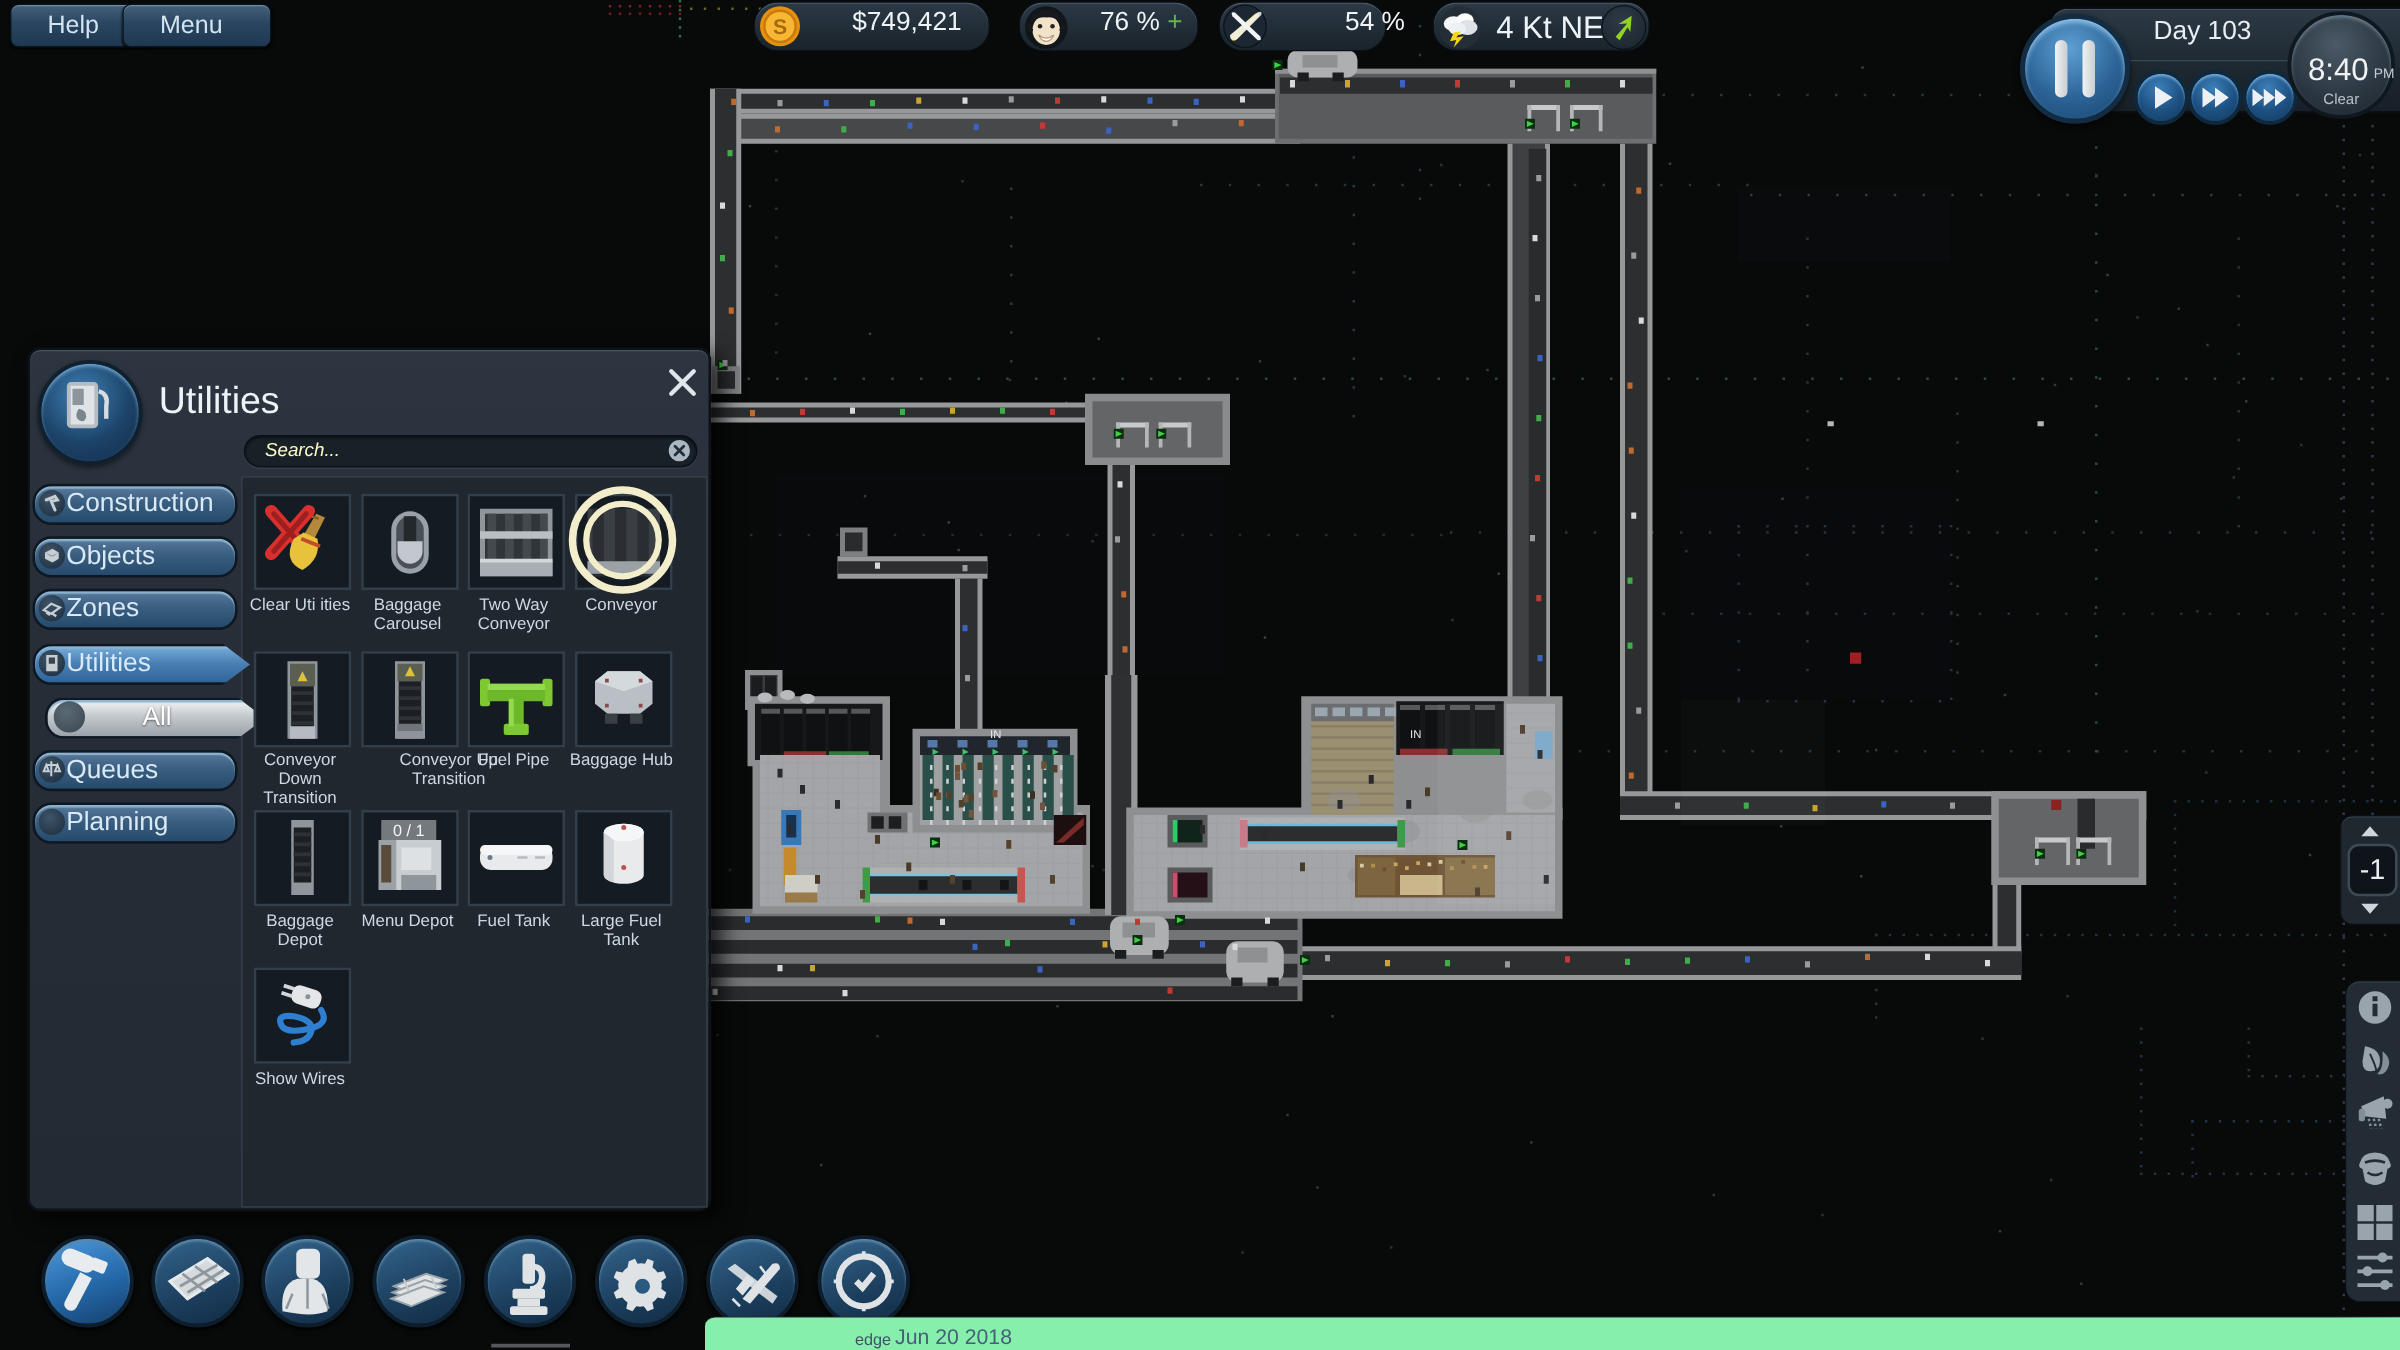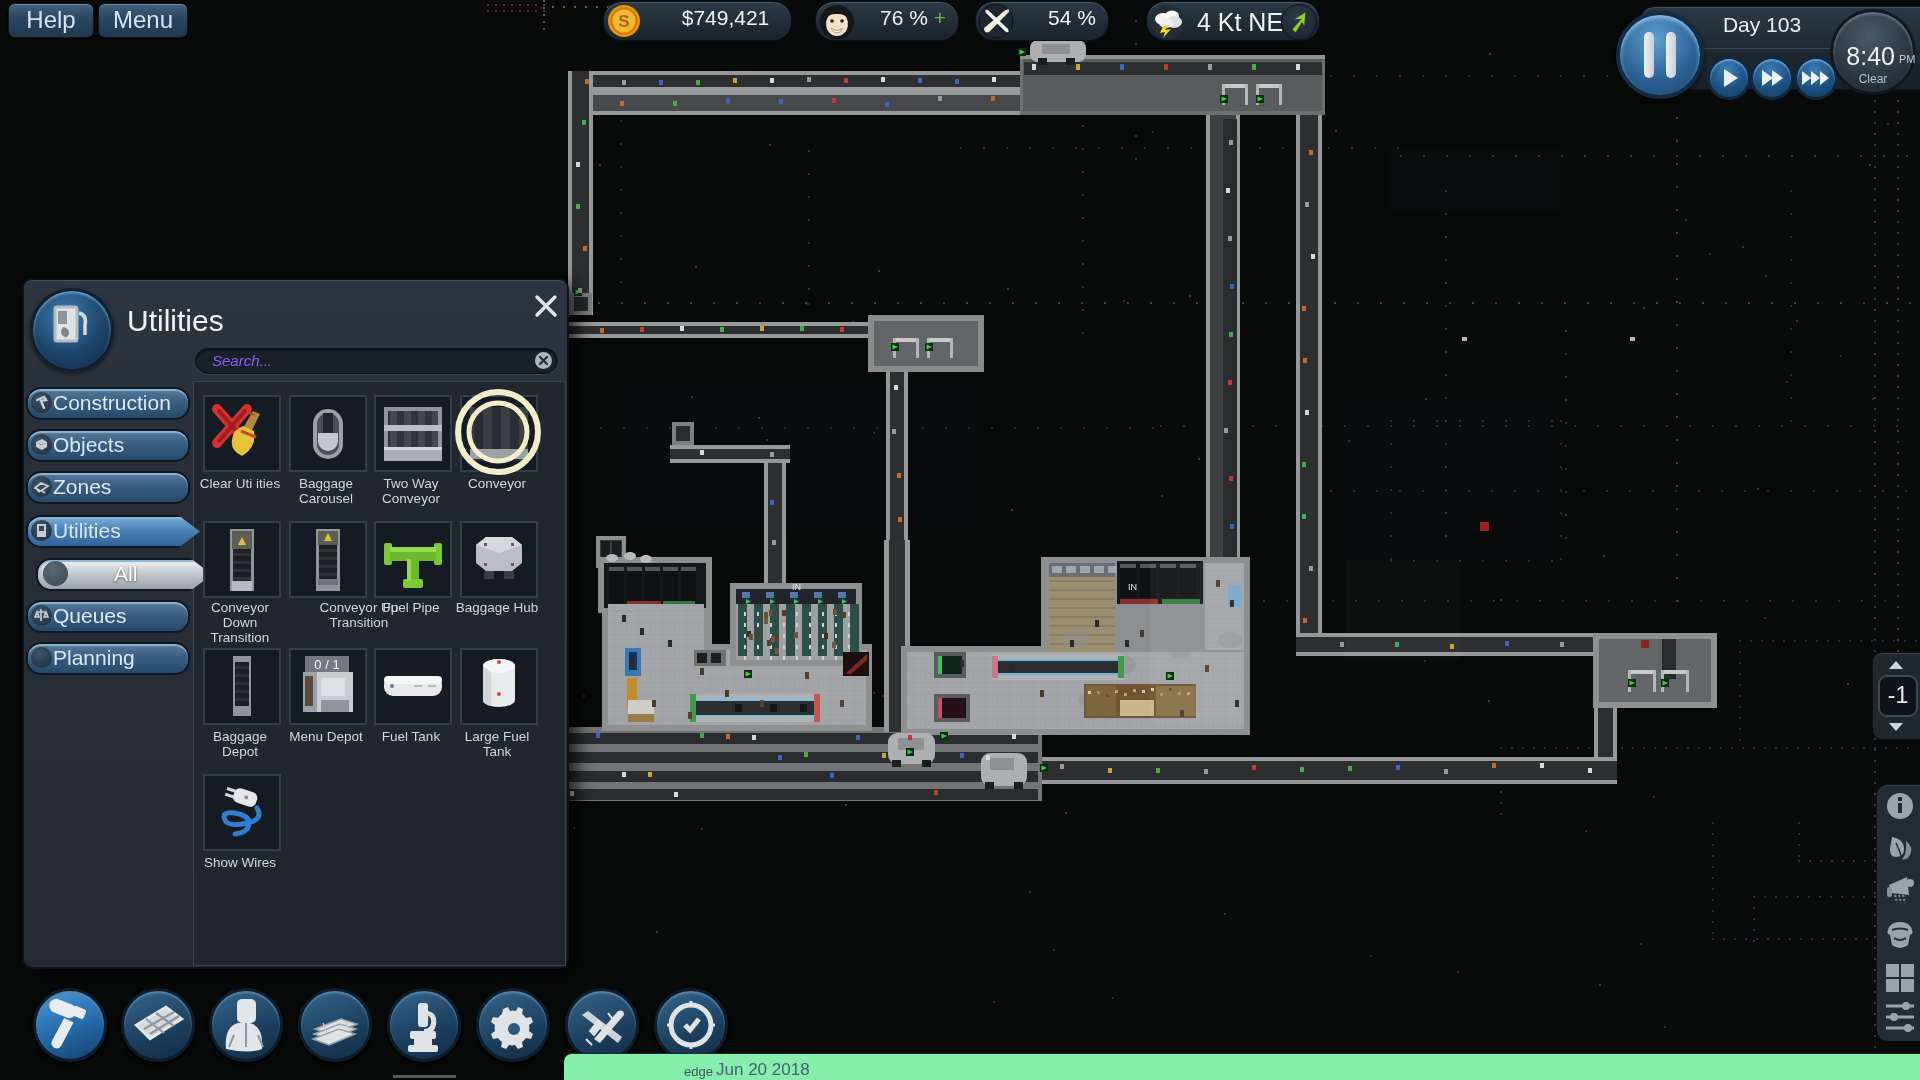--- a/index.html
+++ b/index.html
@@ -3,21 +3,21 @@
 <meta charset="utf-8">
 <style>
   html,body{margin:0;padding:0;background:#080909;width:1920px;height:1080px;overflow:hidden;
     font-family:"Liberation Sans", sans-serif;}
   #stage{position:absolute;top:0;left:0;width:1920px;height:1080px;}
   .abs{position:absolute;}
   
   .tlbtn{position:absolute;top:3px;height:33px;border-radius:7px;
     background:linear-gradient(#44617c,#2a4560 45%,#1e3850);
     border:1px solid #0a141d;box-shadow:inset 0 1px 0 #6c8ba5, 0 1px 2px #000;
-    color:#d4e4f1;font-size:24px;text-align:center;line-height:32px;}
+    color:#d4e4f1;font-size:20px;line-height:32px;padding-left:29px;}
   
   .pill{position:absolute;top:1px;height:38px;border-radius:19px;
     background:linear-gradient(#2c3a46,#1e2932 70%,#1a242c);
     border:1px solid #0a1118;box-shadow:inset 0 1px 0 #4b5c68;
     color:#e9eff4;}
   .pilltxt{position:absolute;top:4px;width:100%;text-align:center;font-size:21px;color:#eef3f7;}
   
   #upanel{position:absolute;left:22px;top:278px;width:543px;height:687px;border-radius:10px;
     background:linear-gradient(#2d3540 0%,#272e38 30%,#232a33 100%);
     border:2px solid #0c1218;box-shadow:inset 0 1px 0 #46535f, 8px 6px 18px rgba(0,0,0,.75);}
@@ -1430,21 +1430,21 @@
       <ellipse cx="18" cy="20" rx="11" ry="12" fill="#f2e3c8"></ellipse>
       <path d="M5 16 Q6 4 18 4 Q30 4 31 16 Q26 9 18 10 Q10 9 5 16 Z" fill="#17191c"></path>
       <path d="M5 15 q-2 4 2 6 M31 15 q2 4 -2 6" stroke="#17191c" stroke-width="3" fill="none"></path>
       <circle cx="13" cy="17" r="1.8" fill="#222"></circle>
         <circle cx="23" cy="17" r="1.8" fill="#222"></circle>
       <path d="M12 24 q6 5 12 0 q-2 5 -6 5 q-4 0 -6 -5z" fill="#fff" stroke="#b59a78" stroke-width="1"></path>
     </svg>
   </div>
 
   <div class="pill" style="left:975px;width:132px;">
-      <div class="pilltxt" style="padding-left:30px;">54 %</div>
+      <div class="pilltxt" style="padding-left:30px;margin-left:28px;">54 %</div>
     <svg class="abs" style="left:2px;top:1px;" width="37" height="37" viewBox="0 0 37 37">
       <circle cx="18" cy="18" r="17" fill="#1d2733" stroke="#0c131b" stroke-width="1"></circle>
       <g>
         <path d="M6 26 L26 8 q4 -2 3 2 L11 29 q-4 2 -5 -3z" fill="#e8d23a"></path>
         <path d="M8 10 q-2 -4 2 -3 L30 26 q2 4 -2 3z" fill="#f2f4f6"></path>
         <path d="M6 25 L28 7 q4 -2 3 2 L12 28 q-5 3 -6 -3z" fill="#f2f4f6" opacity="0.85"></path>
       </g>
     </svg>
   </div>
 
@@ -1530,21 +1530,21 @@
     </div>
 
     <div class="abs" style="left:103px;top:24px;font-size:30px;color:#eef3f7;">Utilities</div>
 
     <svg class="abs" style="left:509px;top:13px;" width="26" height="26" viewBox="0 0 26 26">
       <path d="M4 4 L22 22 M22 4 L4 22" stroke="#dfe6ec" stroke-width="3.5" stroke-linecap="round"></path>
     </svg>
 
     <div class="abs" style="left:171px;top:68px;width:361px;height:24px;border-radius:13px;
       background:#182028;border:1px solid #0a1016;box-shadow:inset 0 1px 2px #060a0e,0 1px 0 #39444e;">
-      <span style="position:absolute;left:16px;top:3px;font-size:15px;font-style:italic;color:#8b5cf6;">Search...</span>
+      <span style="position:absolute;left:16px;top:3px;font-size:15px;font-style:italic;color:#fef9c3;">Search...</span>
       <span style="position:absolute;right:5px;top:3px;width:17px;height:17px;border-radius:50%;background:#aab6c0;">
         <svg width="17" height="17" viewBox="0 0 17 17">
             <path d="M5 5 L12 12 M12 5 L5 12" stroke="#252d35" stroke-width="2.2" stroke-linecap="round"></path>
           </svg>
       </span>
     </div>
 
     <div class="abs" style="left:169px;top:101px;width:371px;height:583px;background:#20272f;border:1px solid #39444f;"></div>
 
     <div class="catbtn" style="top:107px;">

